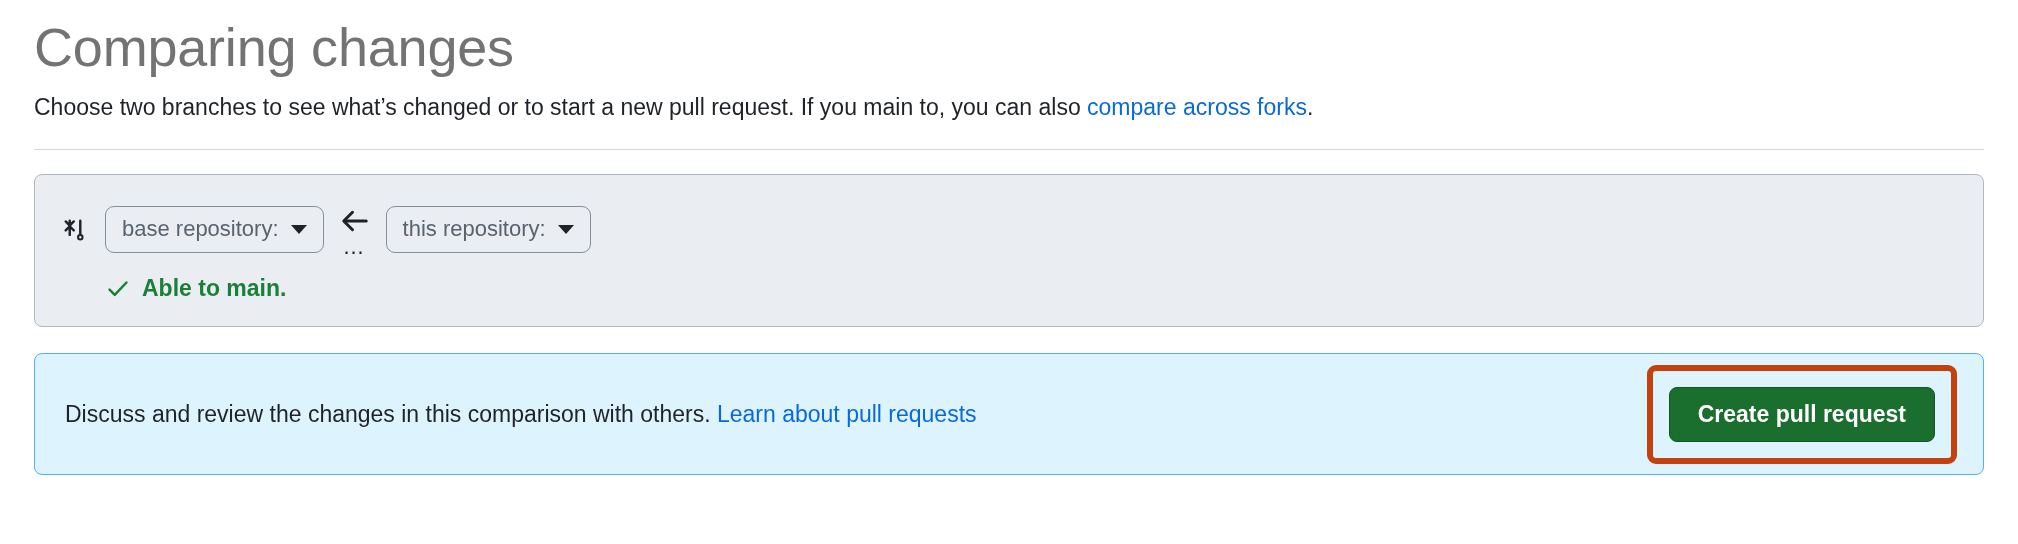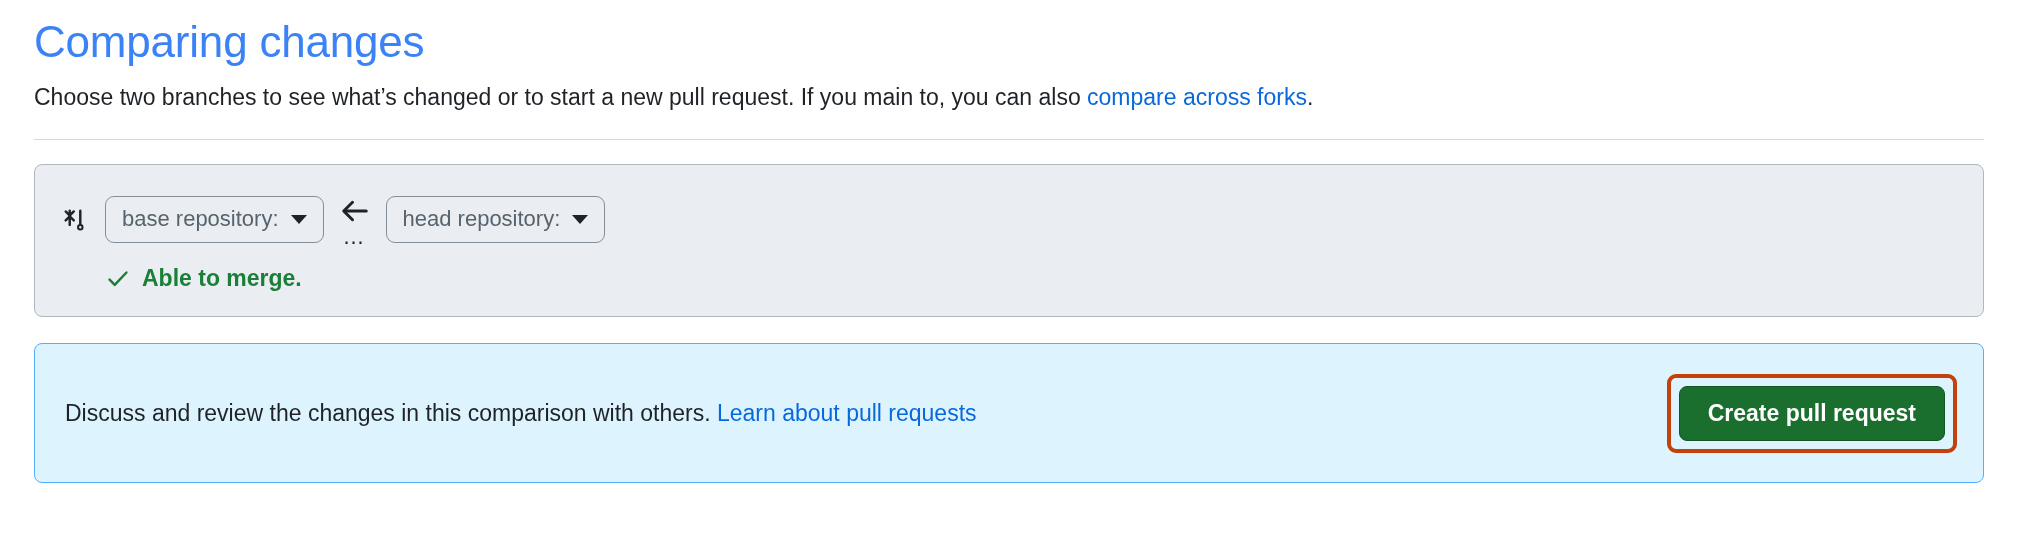--- a/index.html
+++ b/index.html
@@ -17,25 +17,25 @@
   .page {
     position: relative;
     width: 2018px;
     height: 544px;
     box-sizing: border-box;
     padding: 0 34px;
   }
 
   
   .page-title {
-    font-size: 44px;
+    font-size: 54px;
     font-weight: 400;
     line-height: 1;
     letter-spacing: -0.2px;
-    color: #3b82f6;
+    color: #737373;
     margin: 0;
     padding-top: 20px;
   }
   .subtitle {
     font-size: 23px;
     line-height: 1.35;
     color: #1f2328;
     margin: 0;
     padding-top: 18px;
   }
@@ -136,36 +136,36 @@
     color: #1a7f37;
     font-weight: bold;
   }
 
   
   .pr-banner {
     margin-top: 26px;
     background: #ddf4ff;
     border: 1px solid #54aeff;
     border-radius: 8px;
-    height: 140px;
+    height: 122px;
     box-sizing: border-box;
     display: flex;
     align-items: center;
     justify-content: space-between;
     padding: 0 26px 0 30px;
     position: relative;
   }
   .banner-text {
     font-size: 23px;
     color: #1f2328;
   }
   .highlight-frame {
-    border: 4px solid #c2410c;
+    border: 6px solid #c2410c;
     border-radius: 9px;
-    padding: 8px;
+    padding: 16px;
     display: inline-block;
     line-height: 0;
   }
   .btn-primary {
     background: #1a6e2e;
     border: 1px solid #105823;
     border-radius: 8px;
     color: #ffffff;
     font-size: 23px;
     font-weight: bold;
@@ -209,34 +209,34 @@
         <span>
           <svg width="30" height="24" viewBox="0 0 24 18" fill="none" stroke="currentColor" stroke-width="2.4" stroke-linecap="round" stroke-linejoin="round" aria-hidden="true">
             <path d="M21 9H4"></path>
               <path d="M10 2 3 9l7 7"></path>
           </svg>
         </span>
         <span class="dots">…</span>
       </span>
 
       <button class="select-btn">
-        <span>head repository:</span>
+        <span>this repository:</span>
         <span class="caret"></span>
       </button>
 
 
     </div>
 
     <div class="merge-status">
       <span class="check-icon">
         <svg width="26" height="26" viewBox="0 0 20 20" fill="none" stroke="currentColor" stroke-width="1.9" stroke-linecap="round" stroke-linejoin="round" aria-hidden="true">
           <path d="M3.5 10.5 7.5 14.5 16.5 5"></path>
         </svg>
       </span>
-      <span class="strong">Able to merge.</span>
+      <span class="strong">Able to main.</span>
     </div>
 
   </div>
 
   <div class="pr-banner">
     <div class="banner-text"><span>Discuss and review the changes in this comparison with others.</span>
       <a class="link" href="#">Learn about pull requests</a>
     </div>
 
     <div class="highlight-frame">

